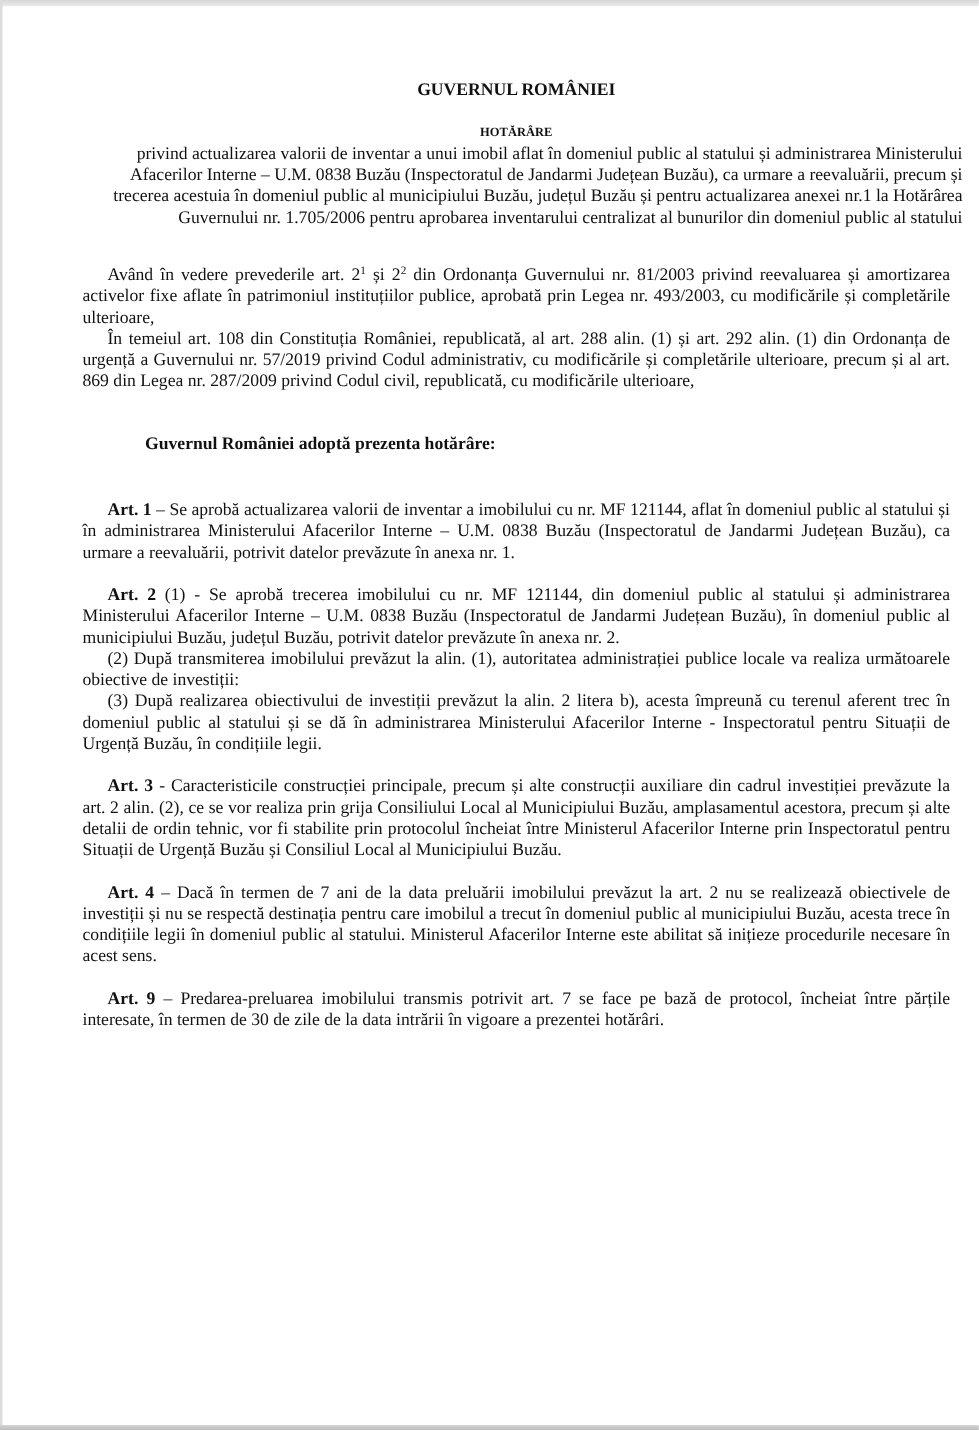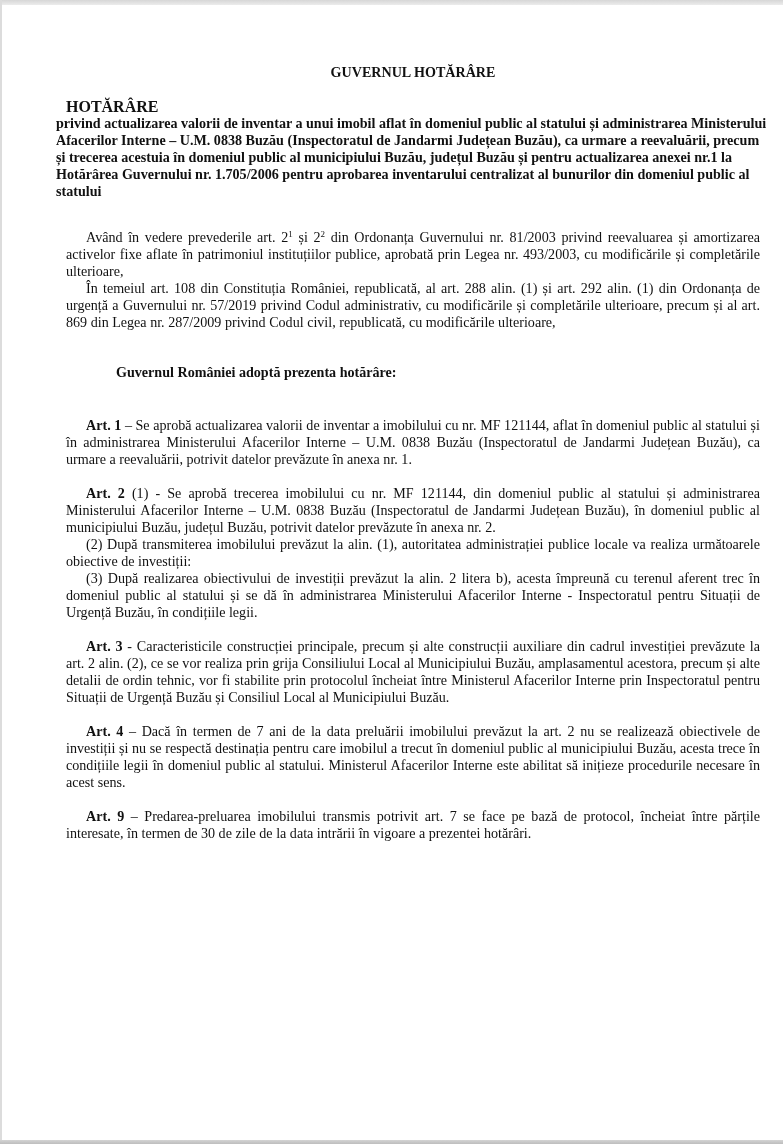--- a/index.html
+++ b/index.html
@@ -35,28 +35,28 @@
       font-size: 14.1px;
       line-height: 17px;
     }
     .gov-title {
       text-align: center;
       font-weight: bold;
       font-size: 14.1px;
       margin: 0 0 17px 0;
     }
     .doc-type {
-      text-align: left;
+      text-align: center;
       font-weight: bold;
-      font-size: 16px;
+      font-size: 10px;
       margin: 0;
     }
     .doc-subject {
-      text-align: left;
-      font-weight: bold;
+      text-align: right;
+      font-weight: normal;
       margin: 0 -10px;
       padding: 0;
     }
     .preamble {
       margin-top: 29px;
     }
     p.para {
       margin: 0;
       text-align: justify;
       text-indent: 20px;
@@ -71,21 +71,21 @@
     .art-label { font-weight: bold; }
   </style>
 </head>
 <body>
 
 <div class="frame-top"></div>
 <div class="frame-left"></div>
 <div class="frame-bottom"></div>
 
 <div class="page">
-  <div class="gov-title">GUVERNUL HOTĂRÂRE</div>
+  <div class="gov-title">GUVERNUL ROMÂNIEI</div>
   <div class="doc-type">HOTĂRÂRE</div>
   <div class="doc-subject">privind actualizarea valorii de inventar a unui imobil aflat în domeniul public al statului și administrarea Ministerului Afacerilor Interne – U.M. 0838 Buzău (Inspectoratul de Jandarmi Județean Buzău), ca urmare a reevaluării, precum și trecerea acestuia în domeniul public al municipiului Buzău, județul Buzău și pentru actualizarea anexei nr.1 la Hotărârea Guvernului nr. 1.705/2006 pentru aprobarea inventarului centralizat al bunurilor din domeniul public al statului</div>
 
   <div class="preamble">
     <p class="para"><span>Având în vedere prevederile art. 2</span><sup>1</sup><span> și 2</span><sup>2</sup><span> din Ordonanța Guvernului nr. 81/2003 privind reevaluarea și amortizarea activelor fixe aflate în patrimoniul instituțiilor publice, aprobată prin Legea nr. 493/2003, cu modificările și completările ulterioare,</span></p>
     <p class="para">În temeiul art. 108 din Constituția României, republicată, al art. 288 alin. (1) și art. 292 alin. (1) din Ordonanța de urgență a Guvernului nr. 57/2019 privind Codul administrativ, cu modificările și completările ulterioare, precum și al art. 869 din Legea nr. 287/2009 privind Codul civil, republicată, cu modificările ulterioare,</p>
   </div>
 
   <div class="adopt">Guvernul României adoptă prezenta hotărâre:</div>
 

